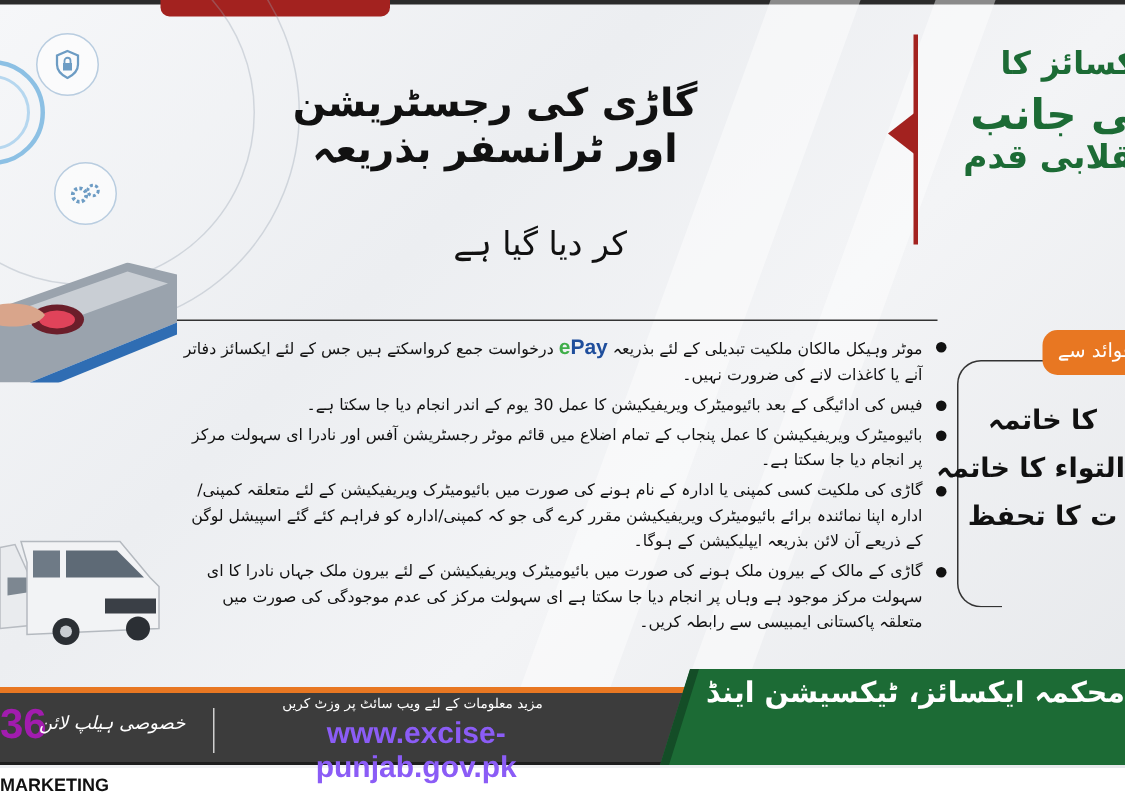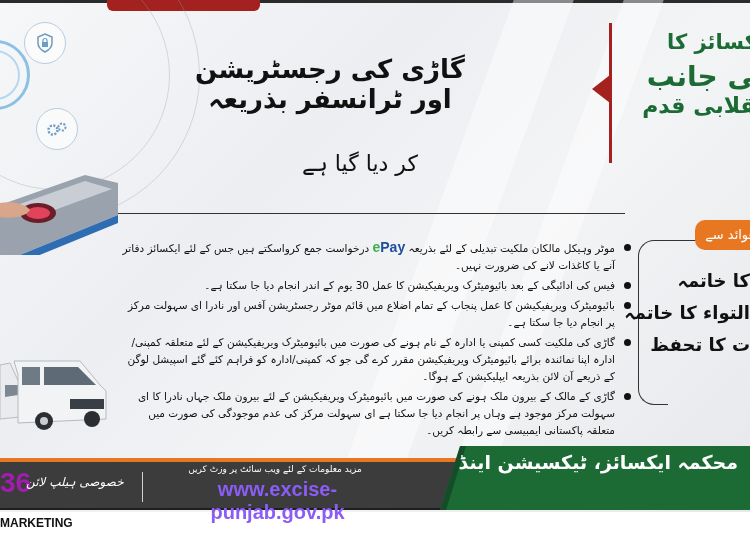--- a/index.html
+++ b/index.html
@@ -38,33 +38,33 @@
 
   .green-block { position: absolute; left: 612px; top: 25px; width: 160px; text-align: right;
                  color: #1c6b35; font-weight: bold; direction: rtl; }
   .green-block .l1 { font-size: 21px; margin-top: 5px; }
   .green-block .l2 { font-size: 28px; margin-top: 6px; padding-left: 15px; }
   .green-block .l3 { font-size: 22px; margin-top: 0; }
 
   
   .bullet-box { position: absolute; left: 118px; top: 213px; width: 522px; height: 230px; }
   .bullet-box .frame-top { position: absolute; left: 0; right: 15px; top: 0; height: 0; border-top: 1.5px solid #333; }
-  .bullets { position: absolute; left: 0; top: 26px; width: 515px; direction: rtl; list-style: none; }
+  .bullets { position: absolute; left: 0; top: 10px; width: 515px; direction: rtl; list-style: none; }
   .bullets li { position: relative; font-size: 10.5px; color: #111; line-height: 17px; padding-right: 18px; margin-bottom: 3px; }
   .bullets li::before { content: ""; position: absolute; right: 2px; top: 5px; width: 7px; height: 7px; border-radius: 50%; background: #111; }
   .epay { font-family: "Liberation Sans", sans-serif; font-weight: bold; font-size: 14px; direction: ltr; display: inline-block; }
   .epay .e { color: #3fae49; } .epay .p { color: #1f4e9c; }
 
   
   .connector { position: absolute; left: 638px; top: 240px; width: 30px; height: 165px;
                border: 1.5px solid #333; border-right: none; border-radius: 16px 0 0 16px; }
   .connector-top { position: absolute; left: 668px; top: 240px; width: 30px; border-top: 1.5px solid #333; }
   .benefit-pill { position: absolute; left: 695px; top: 220px; width: 70px; height: 30px; border-radius: 10px;
                   background: #e87722; color: #fff; font-size: 13px; text-align: center; line-height: 30px; direction: rtl; }
-  .benefits { position: absolute; left: 640px; top: 265px; width: 110px; direction: rtl; text-align: right; }
+  .benefits { position: absolute; left: 640px; top: 265px; width: 110px; direction: rtl; text-align: center; }
   .benefits div { font-size: 18px; font-weight: bold; color: #111; line-height: 32px; white-space: nowrap; }
 
   
   .vans { position: absolute; left: 0; top: 355px; width: 110px; height: 80px; }
 
   
   .footer-orange { position: absolute; left: 0; top: 458px; width: 750px; height: 4px; background: #e87722; }
   .footer-dark { position: absolute; left: 0; top: 462px; width: 750px; height: 48px; background: #3c3c3c; }
   .footer-bottom-line { position: absolute; left: 0; top: 508px; width: 750px; height: 2px; background: #1e1e1e; }
   .helpline-num { position: absolute; left: 0; top: 465px; font-family: "Liberation Sans", sans-serif;
@@ -74,21 +74,21 @@
   .footer-sep { position: absolute; left: 142px; top: 472px; width: 1px; height: 30px; background: #d0d0d0; }
   .web-label { position: absolute; left: 160px; top: 464px; width: 230px; text-align: center; color: #fff;
                font-size: 9px; direction: rtl; }
   .web-url { position: absolute; left: 160px; top: 478px; width: 235px; text-align: center; color: #8b5cf6;
              font-family: "Liberation Sans", sans-serif; font-weight: bold; font-size: 20px; }
   .dept-block { position: absolute; left: 440px; top: 446px; width: 310px; height: 64px; background: #1c6b35;
                 clip-path: polygon(20px 0, 100% 0, 100% 100%, 0 100%); }
   .dept-block::before { content: ""; position: absolute; left: 0; top: 0; width: 26px; height: 100%;
                         background: #144d27; clip-path: polygon(20px 0, 26px 0, 6px 100%, 0 100%); }
   .dept-text { position: absolute; left: 455px; top: 448px; width: 295px; text-align: right; color: #fff;
-               direction: rtl; font-size: 19px; font-weight: bold; line-height: 28px; padding-right: 12px; }
+               direction: rtl; font-size: 19px; font-weight: bold; line-height: 28px; padding-right: 0; }
 
   .marketing { position: absolute; left: 0; top: 516px; font-family: "Liberation Sans", sans-serif;
                font-weight: bold; font-size: 12px; color: #111; }
 </style>
 </head>
 <body>
 
 <div class="ad">
   <div class="topline"></div>
   <div class="top-red-bar" style="left:107px;width:153px;"></div>

